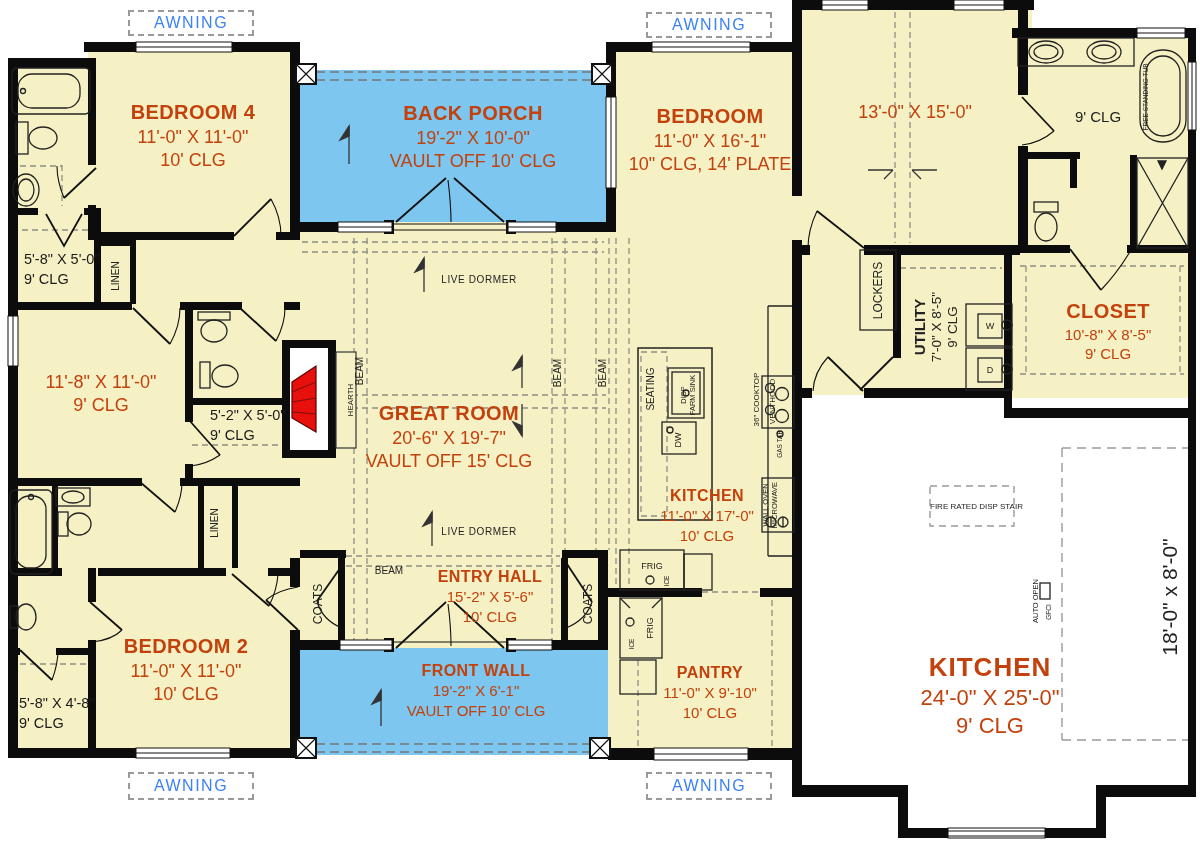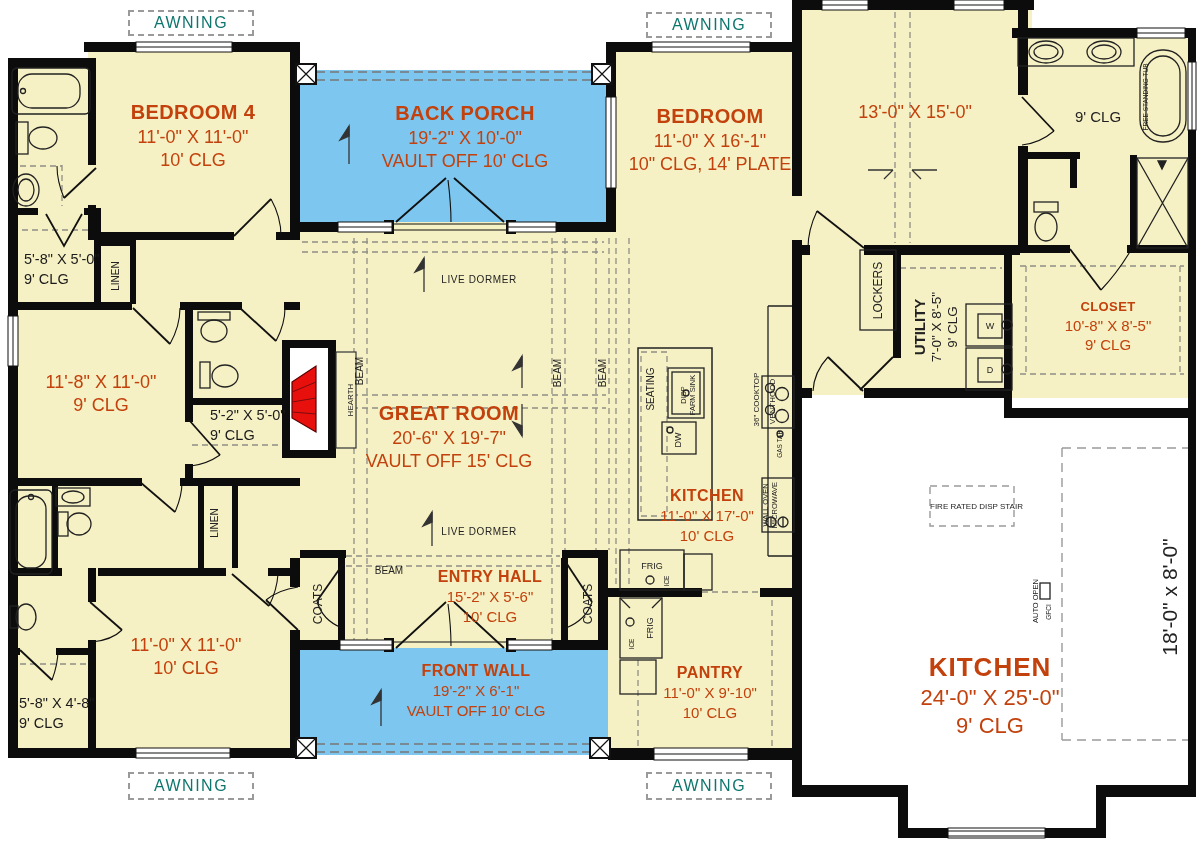--- a/index.html
+++ b/index.html
@@ -7,28 +7,28 @@
   body{font-family:"Liberation Sans",sans-serif}
   #plan{position:relative;width:1200px;height:842px;background:#fff;overflow:hidden;color:#1b1b1b}
   #plan > svg{position:absolute;left:0;top:0}
   .lbl{position:absolute;text-align:center;line-height:1.28;color:#c2410c}
   .nm{font-weight:bold;font-size:20px;letter-spacing:.4px}
   .dm{font-size:18px}
   .md .nm{font-size:16px}
   .md .dm{font-size:15px}
   .garage-lbl .nm{font-size:26px;letter-spacing:1px}
   .garage-lbl .dm{font-size:22px}
-  .closet-lbl .nm{font-size:13px}
+  .closet-lbl .nm{font-size:20px}
   .closet-lbl .dm{font-size:15px}
   .sm{position:absolute;font-size:14.5px;text-align:left;line-height:1.38;color:#1b1b1b}
   .h{position:absolute;text-align:center;white-space:nowrap;color:#222}
   .v{position:absolute;display:flex;flex-direction:column;align-items:center;justify-content:center;
      transform:rotate(-90deg);white-space:nowrap;text-align:center;line-height:1.2;color:#222}
   .awning{position:absolute;border:2px dashed #9a9a9a;background:#fff;display:flex;align-items:center;
-     justify-content:center;font-size:16px;letter-spacing:1.5px;color:#0f766e}
+     justify-content:center;font-size:16px;letter-spacing:1.5px;color:#3b82f6}
   .b{font-weight:bold}.f12{font-size:12px}.f10{font-size:10px}
   .f9{font-size:9px}.f8{font-size:8px}.f7{font-size:7.5px}.f65{font-size:6.5px}
   .ls{letter-spacing:.6px}
 </style>
 </head>
 <body>
 
 <div id="plan">
 
 <svg width="1200" height="842" viewBox="0 0 1200 842">
@@ -393,21 +393,21 @@
     </div>
 <div class="awning" style="left:646px;top:772px;width:126px;height:28px">
       <span>AWNING</span>
     </div>
 
 <div class="lbl" style="left:103px;top:100px;width:180px">
   <div class="nm">BEDROOM 4</div>
   <div class="dm">11'-0" X 11'-0"</div>
   <div class="dm">10' CLG</div>
 </div>
-<div class="lbl" style="left:355px;top:101px;width:220px">
+<div class="lbl" style="left:363px;top:101px;width:220px">
   <div class="nm">BACK PORCH</div>
   <div class="dm">19'-2" X 10'-0"</div>
   <div class="dm">VAULT OFF 10' CLG</div>
 </div>
 <div class="lbl" style="left:622px;top:104px;width:176px">
   <div class="nm">BEDROOM</div>
   <div class="dm">11'-0" X 16'-1"</div>
   <div class="dm">10" CLG, 14' PLATE</div>
 </div>
 <div class="lbl" style="left:802px;top:101px;width:226px">
@@ -437,20 +437,21 @@
 <div class="lbl md" style="left:386px;top:661px;width:180px">
   <div class="nm">FRONT WALL</div>
   <div class="dm">19'-2" X 6'-1"</div>
   <div class="dm">VAULT OFF 10' CLG</div>
 </div>
 <div class="lbl" style="left:11px;top:371px;width:180px">
   <div class="dm">11'-8" X 11'-0"</div>
   <div class="dm">9' CLG</div>
 </div>
 <div class="lbl" style="left:96px;top:634px;width:180px">
+  <div class="nm">BEDROOM 2</div>
   <div class="dm">11'-0" X 11'-0"</div>
   <div class="dm">10' CLG</div>
 </div>
 <div class="lbl md" style="left:640px;top:663px;width:140px">
   <div class="nm">PANTRY</div>
   <div class="dm">11'-0" X 9'-10"</div>
   <div class="dm">10' CLG</div>
 </div>
 <div class="lbl garage-lbl" style="left:878px;top:651px;width:224px">
   <div class="nm">KITCHEN</div>

